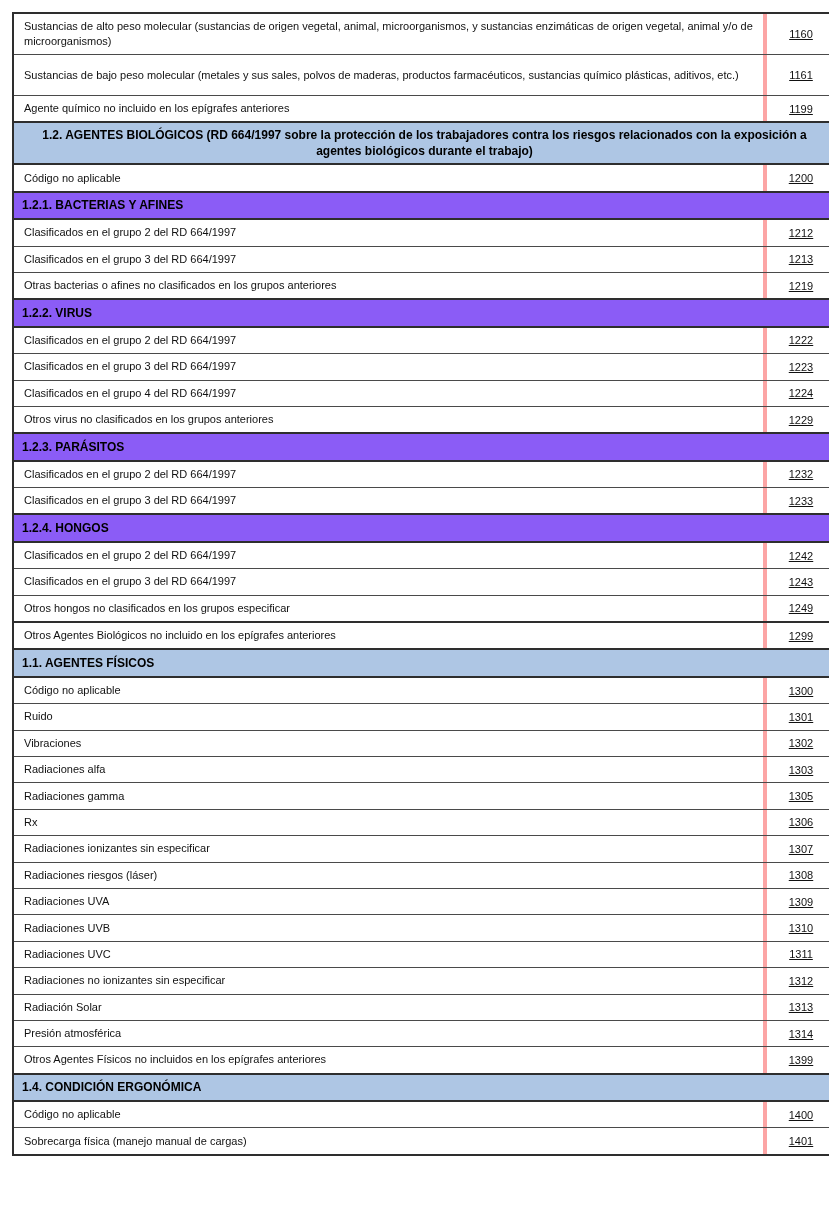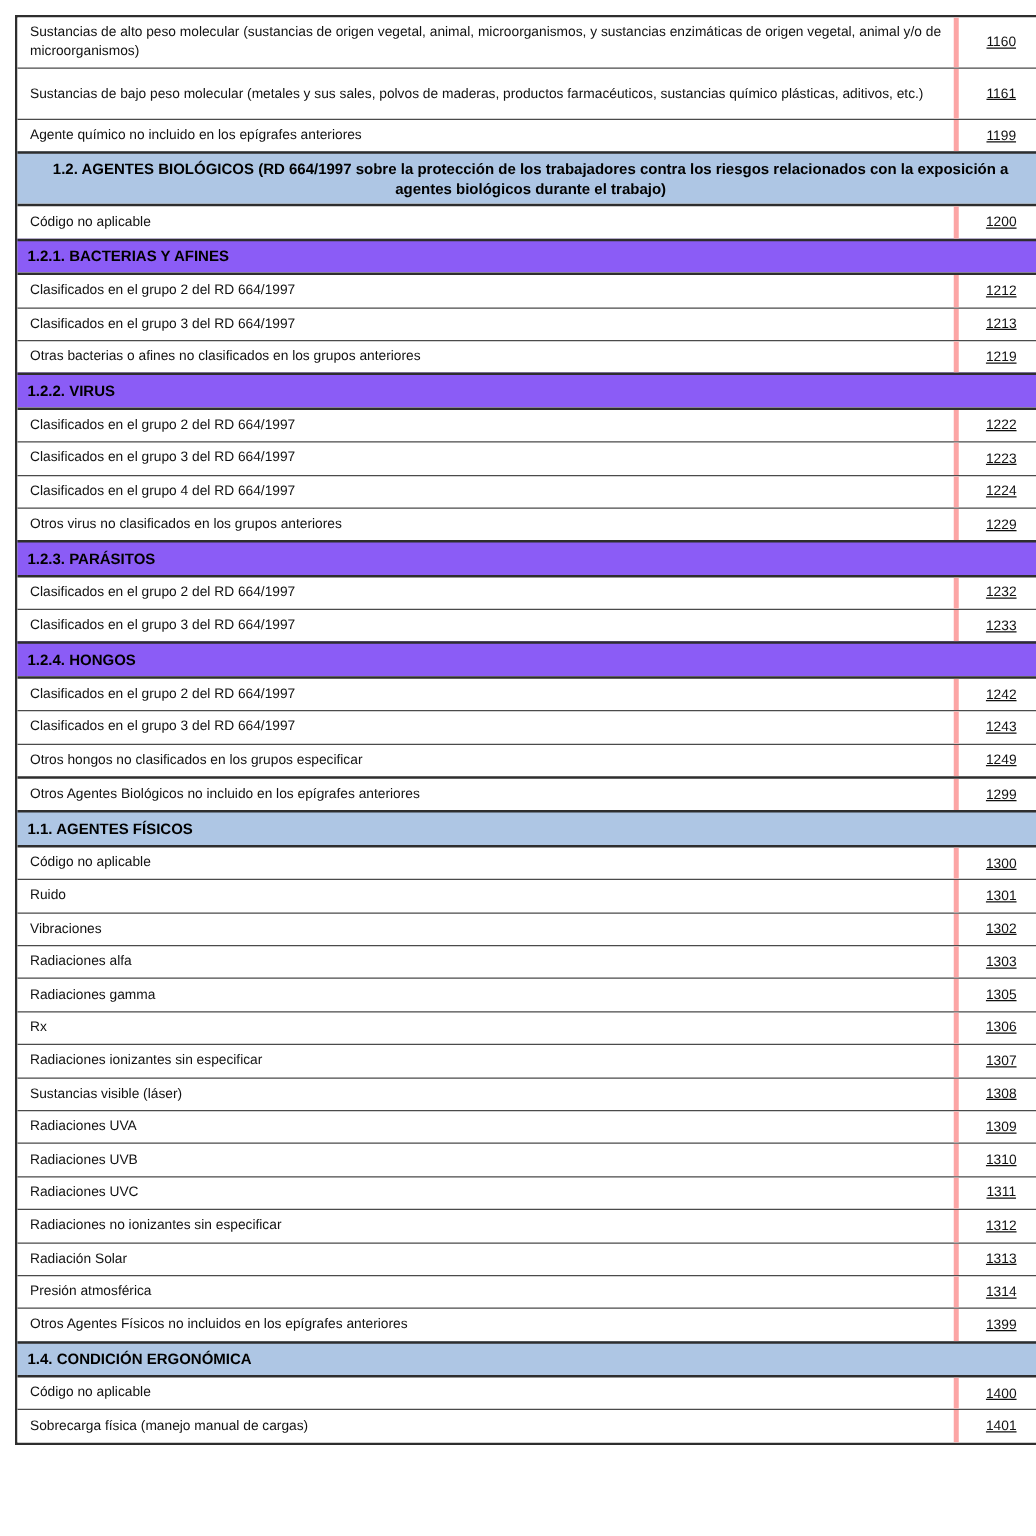--- a/index.html
+++ b/index.html
@@ -205,21 +205,21 @@
     <div class="cell desc">Rx</div>
     <div class="cell code">1306</div>
   </div>
 
   <div class="row item">
     <div class="cell desc">Radiaciones ionizantes sin especificar</div>
     <div class="cell code">1307</div>
   </div>
 
   <div class="row item">
-    <div class="cell desc">Sustancias visible (láser)</div>
+    <div class="cell desc">Radiaciones riesgos (láser)</div>
     <div class="cell code">1308</div>
   </div>
 
   <div class="row item">
     <div class="cell desc">Radiaciones UVA</div>
     <div class="cell code">1309</div>
   </div>
 
   <div class="row item">
     <div class="cell desc">Radiaciones UVB</div>

